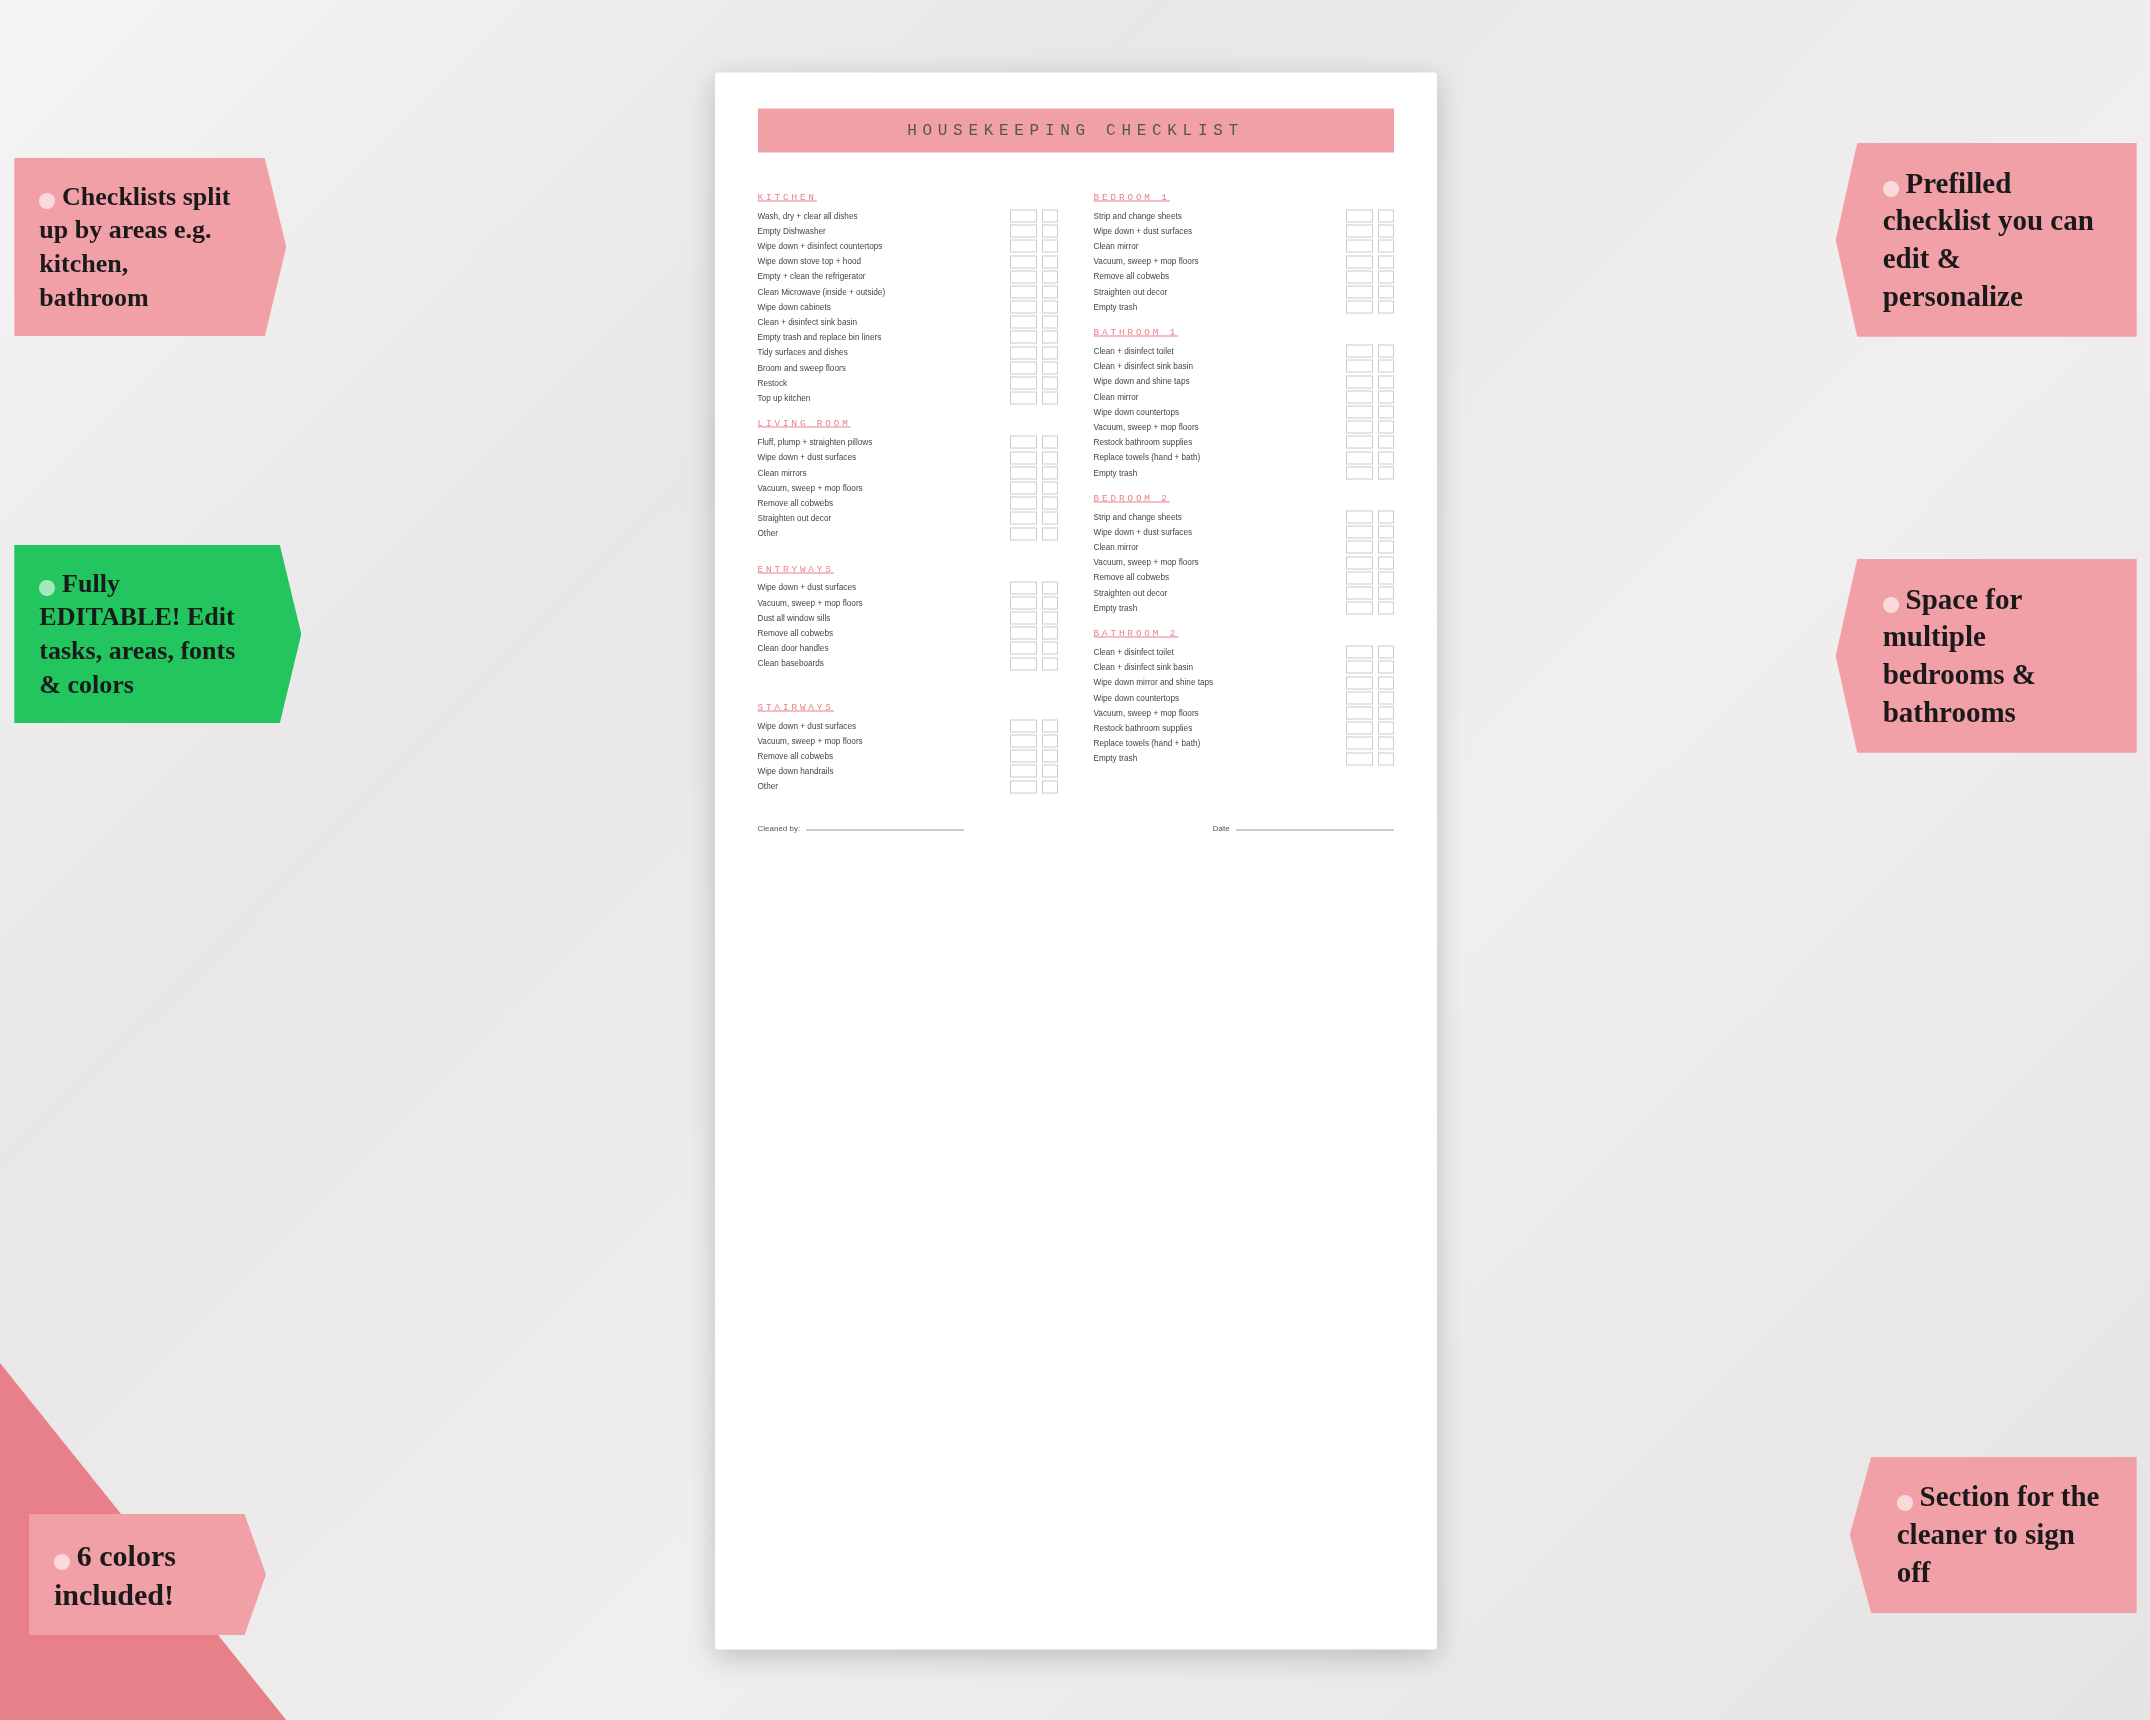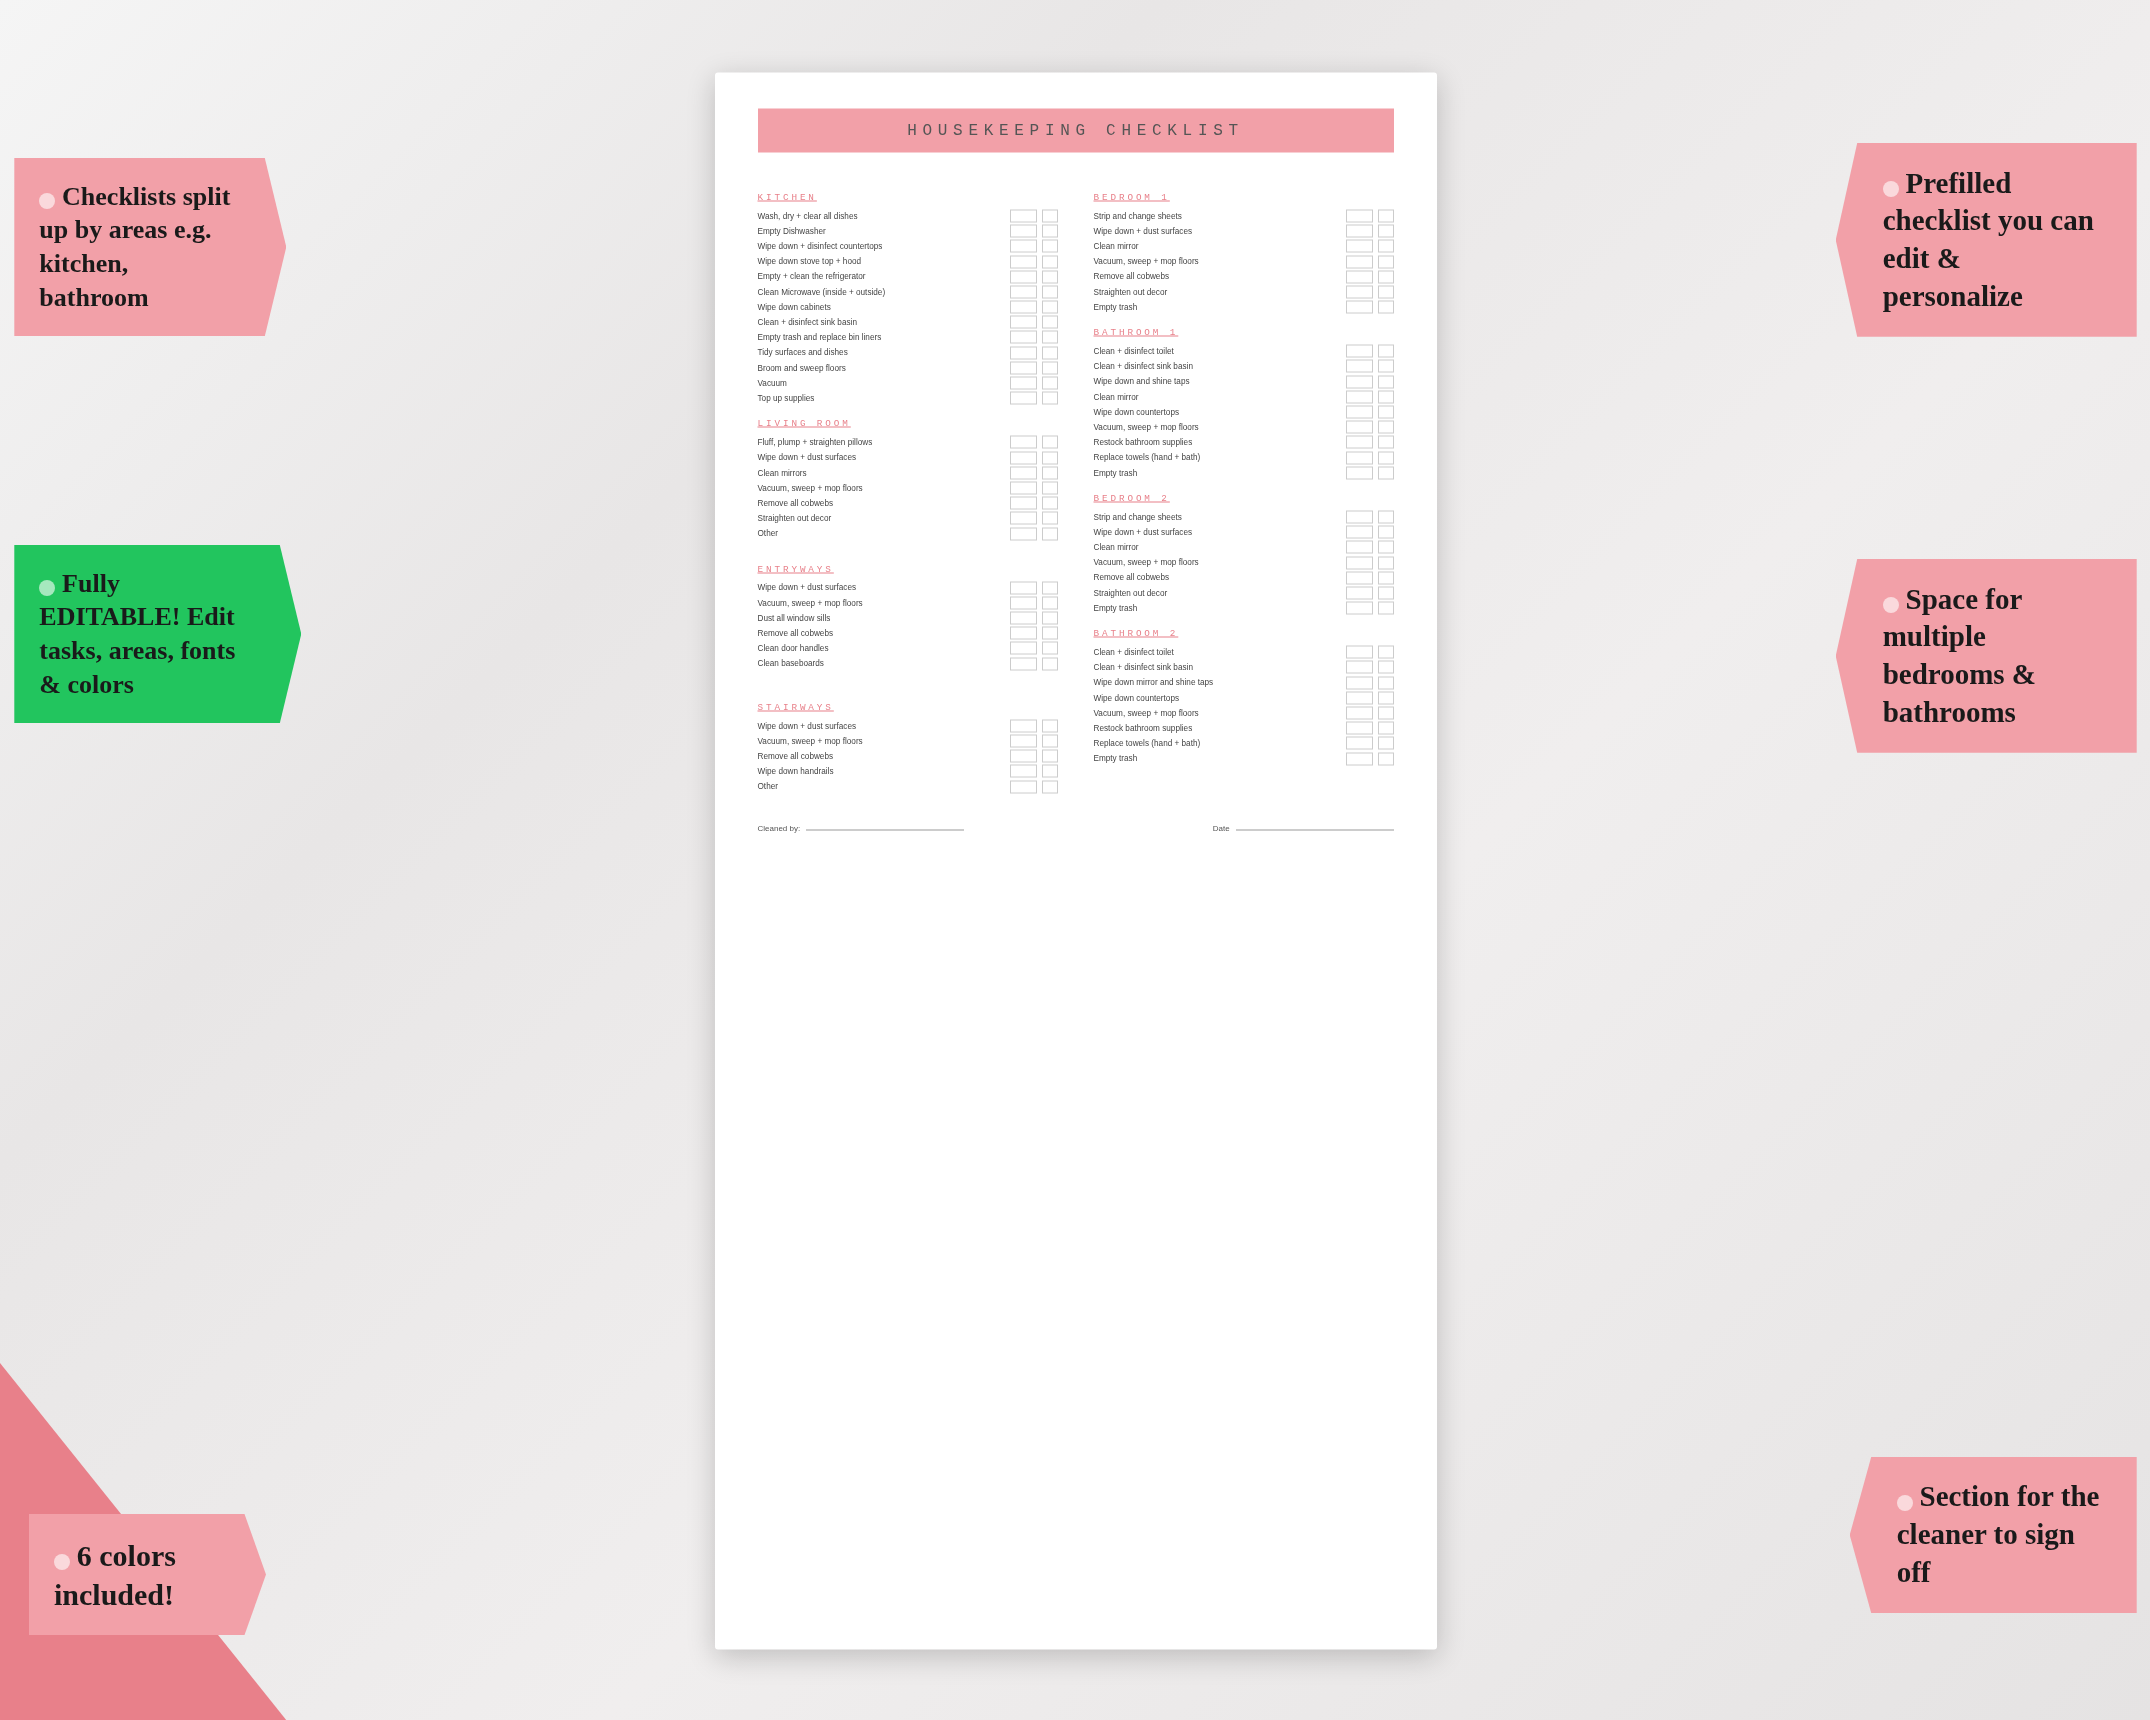--- a/index.html
+++ b/index.html
@@ -260,26 +260,26 @@
             <span class="task-label">Tidy surfaces and dishes</span>
             <div class="checkbox"></div>
             <div class="checkbox-sm"></div>
           </div>
           <div class="task-row">
             <span class="task-label">Broom and sweep floors</span>
             <div class="checkbox"></div>
             <div class="checkbox-sm"></div>
           </div>
           <div class="task-row">
-            <span class="task-label">Vacuum</span>
-            <div class="checkbox"></div>
-            <div class="checkbox-sm"></div>
-          </div>
-          <div class="task-row">
-            <span class="task-label">Top up supplies</span>
+            <span class="task-label">Restock</span>
+            <div class="checkbox"></div>
+            <div class="checkbox-sm"></div>
+          </div>
+          <div class="task-row">
+            <span class="task-label">Top up kitchen</span>
             <div class="checkbox"></div>
             <div class="checkbox-sm"></div>
           </div>
         </div>
 
       <div class="section-title" style="margin-top:13px;">LIVING ROOM</div>
       <div id="living-tasks">
           <div class="task-row">
             <span class="task-label">Fluff, plump + straighten pillows</span>
             <div class="checkbox"></div>

